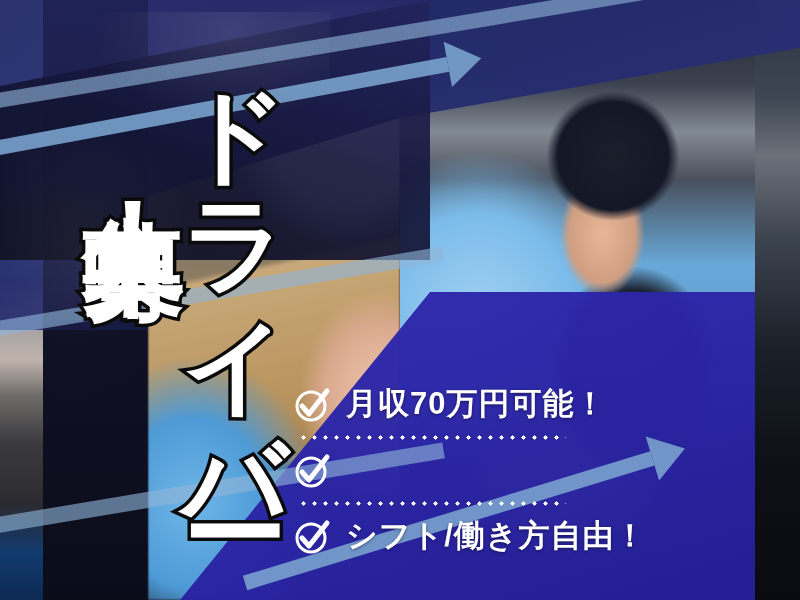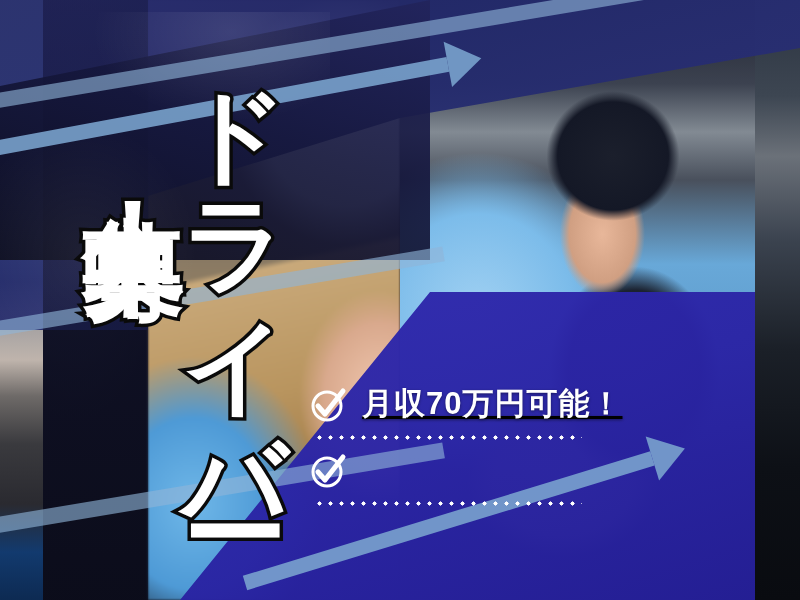--- a/index.html
+++ b/index.html
@@ -156,21 +156,21 @@
     letter-spacing:-2px;
     -webkit-text-stroke:7px #0b0b0b;
     paint-order:stroke fill;
     text-shadow:0 0 2px #0b0b0b;
     white-space:nowrap;
   }
   #title-main{left:186px;top:14px;font-size:104px;line-height:.96;}
   #title-sub {left:84px; top:136px;font-size:104px;line-height:.96;}
 
   
-  #features{position:absolute;left:308px;top:378px;width:470px;text-decoration:underline;}
+  #features{position:absolute;left:292px;top:378px;width:470px;}
   .feat-row{
     display:flex;align-items:center;gap:14px;height:52px;
   }
   .feat-icon{flex:0 0 auto;width:40px;height:40px;position:relative;}
   .feat-icon svg{display:block;width:40px;height:40px;overflow:visible;}
   .feat-text{
     font-size:31px;font-weight:700;color:#fff;white-space:nowrap;
     letter-spacing:1px;
     text-shadow:0 1px 3px rgba(0,0,0,.45);
   }
@@ -235,16 +235,25 @@
       <span class="feat-icon">
         <svg viewBox="0 0 40 40" aria-hidden="true">
           <circle cx="19" cy="22" r="14" fill="none" stroke="#ffffff" stroke-width="3"></circle>
           <path d="M10 22 L17 30 L35 7" fill="none" stroke="#ffffff" stroke-width="5" stroke-linecap="round" stroke-linejoin="round"></path>
         </svg>
       </span>
     </div>
 
     <div class="feat-sep"></div>
 
+    <div class="feat-row">
+      <span class="feat-icon">
+        <svg viewBox="0 0 40 40" aria-hidden="true">
+          <circle cx="19" cy="22" r="14" fill="none" stroke="#ffffff" stroke-width="3"></circle>
+          <path d="M10 22 L17 30 L35 7" fill="none" stroke="#ffffff" stroke-width="5" stroke-linecap="round" stroke-linejoin="round"></path>
+        </svg>
+      </span>
+      <span class="feat-text">シフト/働き方自由！</span>
+    </div>
 
   </div>
 
 </div>
 
 </body></html>

